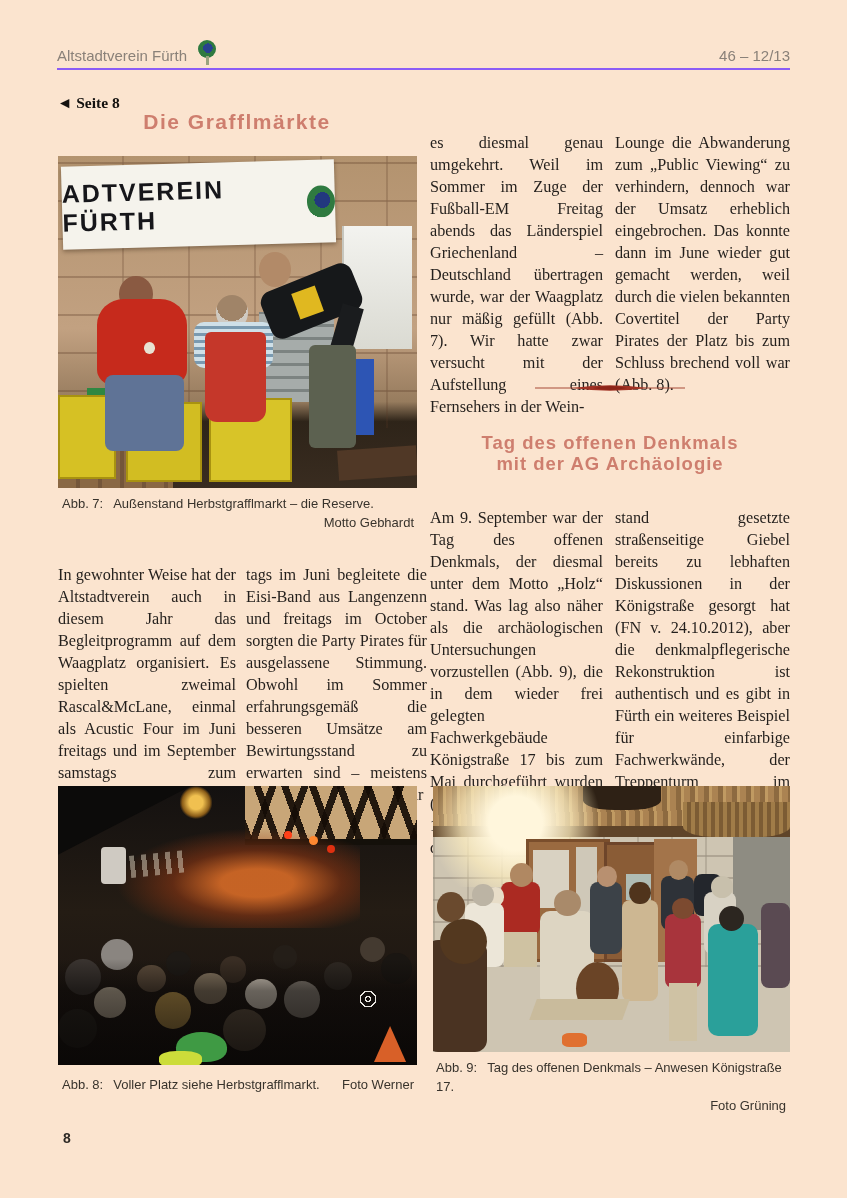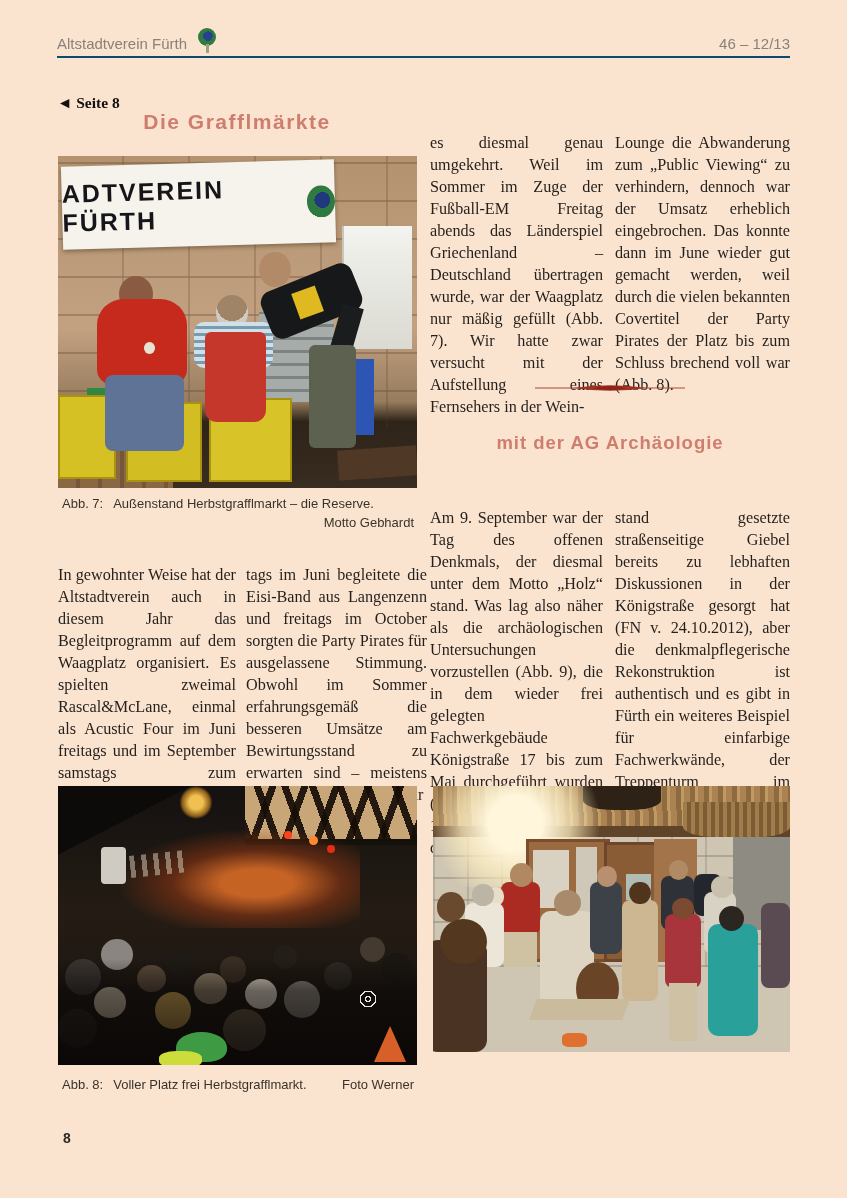--- a/index.html
+++ b/index.html
@@ -1,20 +1,20 @@
 <!DOCTYPE html>
 <html><head>
 <meta charset="utf-8">
 <style>
   html,body{margin:0;padding:0;}
   .page{position:relative;width:847px;height:1198px;background:#fbe4cf;overflow:hidden;
         font-family:"Liberation Serif",serif;color:#231f1c;}
   
-  .hdr{position:absolute;left:57px;top:28px;width:733px;height:28px;
-       border-bottom:2px solid #0c4a6e;font-family:"Liberation Sans",sans-serif;
+  .hdr{position:absolute;left:57px;top:40px;width:733px;height:28px;
+       border-bottom:2px solid #8b5cf6;font-family:"Liberation Sans",sans-serif;
        font-size:15px;color:#8a8179;}
   .hdr-club{position:absolute;left:0;bottom:4px;}
   .hdr-issue{position:absolute;right:0;bottom:4px;}
   .logo{position:absolute;left:140px;bottom:2px;width:20px;height:26px;}
   .logo .ball{position:absolute;left:1px;top:0;width:18px;height:18px;border-radius:50%;
        background:radial-gradient(circle at 55% 45%, #28418f 0 34%, #2f7a40 34% 72%, #cfe0cd 72%);}
   .logo .stem{position:absolute;left:9px;top:16px;width:3px;height:9px;background:#9aa37e;}
   
   .backlink{position:absolute;left:57px;top:94px;font-weight:bold;font-size:15.5px;color:#141210;}
   .fwd{margin-top:1px;text-align:right;font-weight:bold;font-size:16px;color:#141210;}
@@ -117,20 +117,21 @@
 
   <div class="orn">
     <svg width="150" height="14" viewBox="0 0 150 14">
       <path d="M0 7 L150 7" stroke="#a84a38" stroke-width="1.2" fill="none"></path>
       <path d="M38 7 Q75 1.5 112 7 Q75 12.5 38 7 Z" fill="#a13224"></path>
       <path d="M58 7 Q75 3 92 7 Q75 11 58 7 Z" fill="#8c2418"></path>
     </svg>
   </div>
 
   <div class="h2">
+    <div>Tag des offenen Denkmals</div>
     <div>mit der AG Archäologie</div>
   </div>
 
   <div class="col" style="left:430px;top:491px;width:173px;">Am 9. September war der Tag des offenen Denkmals, der diesmal unter dem Motto „Holz“ stand. Was lag also näher als die archäologischen Untersuchungen vorzustellen (Abb. 9), die in dem wieder frei gelegten Fachwerkgebäude Königstraße 17 bis zum Mai durchgeführt wurden (siehe Bericht auf Seite 16). Nun ist es so, dass der wieder in-</div>
   <div class="col" style="left:615px;top:491px;width:175px;">
     <span>stand gesetzte straßenseitige Giebel bereits zu lebhaften Diskussionen in der Königstraße gesorgt hat (FN v. 24.10.2012), aber die denkmalpflegerische Rekonstruktion ist authentisch und es gibt in Fürth ein weiteres Beispiel für einfarbige Fachwerkwände, der Treppenturm im Gabrielshof. Den verputzen historischen Gie-</span>
     <div class="fwd">➢ Seite 12</div>
   </div>
 
   <div class="col" style="left:58px;top:548px;width:178px;">In gewohnter Weise hat der Altstadtverein auch in diesem Jahr das Begleitprogramm auf dem Waagplatz organisiert. Es spielten zweimal Rascal&amp;McLane, einmal als Acustic Four im Juni freitags und im September samstags zum Frühschoppen als Duo. Den Frühschoppen sams-</div>
@@ -166,21 +167,21 @@
     <i class="b r50" style="left:46%;top:80%;width:12%;height:15%;background:#6a5a48;"></i>
     <i class="b" style="left:0;top:62%;width:100%;height:38%;background:linear-gradient(180deg,transparent 0,rgba(8,6,5,.55) 30%,rgba(8,6,5,.85) 100%);"></i>
     <i class="b" style="left:33%;top:88%;width:14%;height:11%;background:#3f9a44;border-radius:50% 50% 40% 40%;"></i>
     <i class="b" style="left:28%;top:95%;width:12%;height:6%;background:#ccdc3a;border-radius:40%;"></i>
     <i class="b r50" style="left:83%;top:72%;width:24px;height:24px;background:radial-gradient(circle,transparent 0 2px,#e8e6e0 2px 3.5px,transparent 3.5px 7px,#e8e6e0 7px 8.5px,transparent 8.5px);"></i>
     <i class="b" style="left:88%;top:86%;width:9%;height:13%;background:#d86028;clip-path:polygon(50% 0,100% 100%,0 100%);"></i>
   </div>
 
   <div class="cap" style="left:62px;top:1075px;width:352px;">
     <div class="cap-row">
-      <span><span class="cap-label">Abb. 8:</span><span>Voller Platz frei Herbstgrafflmarkt.</span></span>
+      <span><span class="cap-label">Abb. 8:</span><span>Voller Platz siehe Herbstgrafflmarkt.</span></span>
       <span>Foto Werner</span>
     </div>
   </div>
 
   <div class="ph ph3" style="left:433px;top:786px;width:357px;height:266px;">
     <i class="b" style="left:0;top:18%;width:100%;height:50%;opacity:.6;background:
        repeating-linear-gradient(0deg,rgba(120,110,95,.6) 0 2px,transparent 2px 22px),
        repeating-linear-gradient(90deg,rgba(120,110,95,.45) 0 2px,transparent 2px 34px);"></i>
     <i class="b" style="left:84%;top:12%;width:16%;height:42%;background:#8e8c82;"></i>
     <i class="b" style="left:0;top:0;width:100%;height:16%;background:repeating-linear-gradient(88deg,#ab8352 0 6px,#8d6a40 6px 11px,#c09a62 11px 14px);"></i>
@@ -220,17 +221,19 @@
     <i class="b r50" style="left:78%;top:34%;width:6%;height:8%;background:#c8c0ac;"></i>
     <i class="b" style="left:77%;top:52%;width:14%;height:42%;background:#2aa09a;border-radius:10px;"></i>
     <i class="b r50" style="left:80%;top:45%;width:7%;height:9.5%;background:#2c2620;"></i>
     <i class="b" style="left:92%;top:44%;width:8%;height:32%;background:#5a4a52;border-radius:8px;"></i>
     <i class="b r50" style="left:40%;top:66%;width:12%;height:20%;background:#6a4426;"></i>
     <i class="b" style="left:28%;top:80%;width:26%;height:8%;background:#c9bb9c;transform:skewX(-20deg);"></i>
     <i class="b" style="left:36%;top:93%;width:7%;height:5%;background:#e07030;border-radius:30%;"></i>
   </div>
 
   <div class="cap" style="left:436px;top:1058px;width:350px;">
+    <div><span class="cap-label">Abb. 9:</span><span>Tag des offenen Denkmals – Anwesen Königstraße 17.</span></div>
+    <div class="cap-credit">Foto Grüning</div>
   </div>
 
   <div class="pagenum">8</div>
 
 </div>
 
 </body></html>

